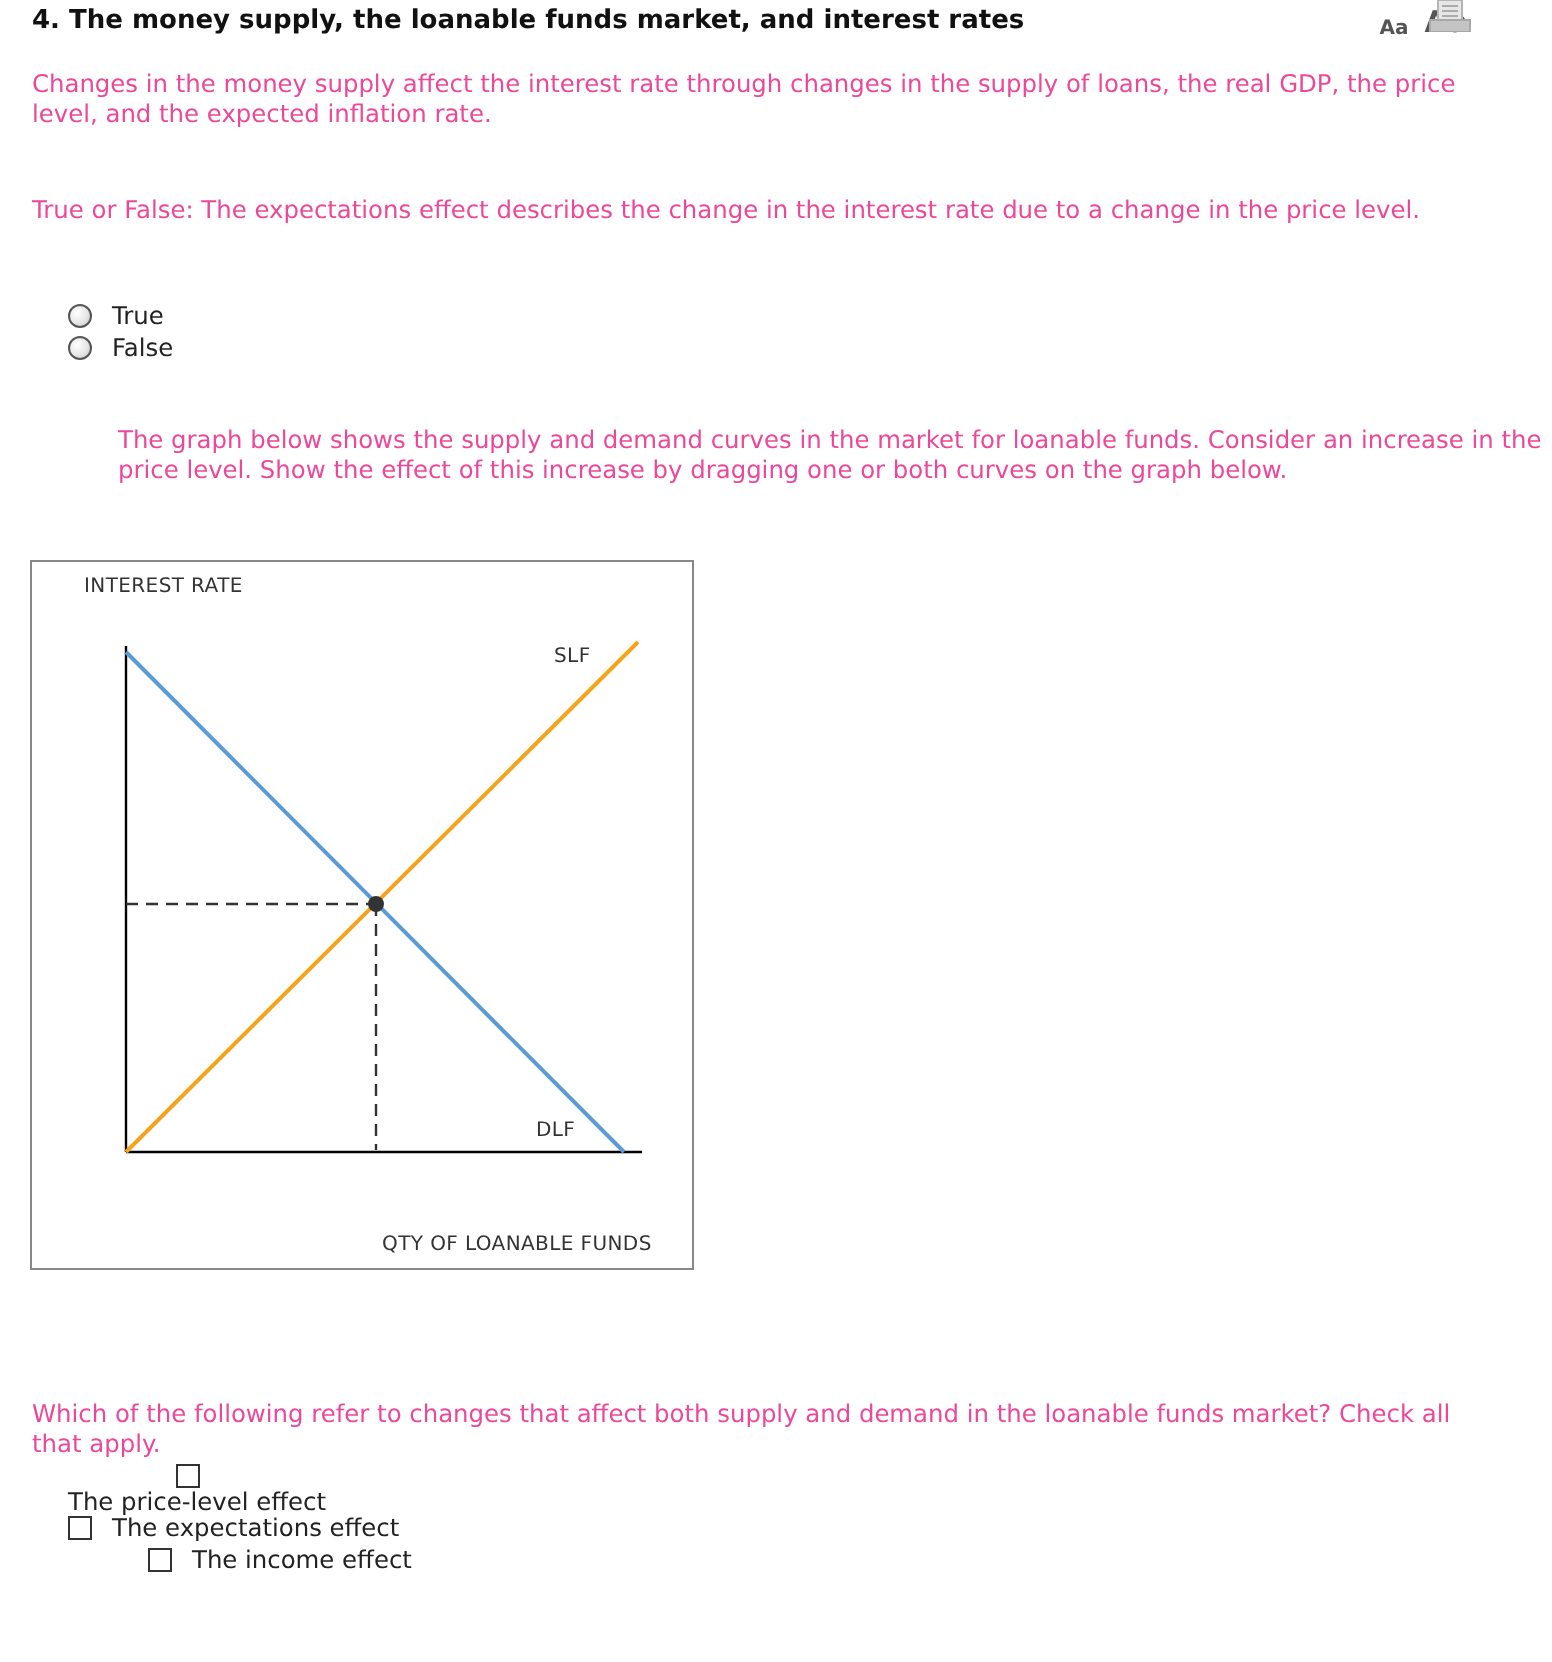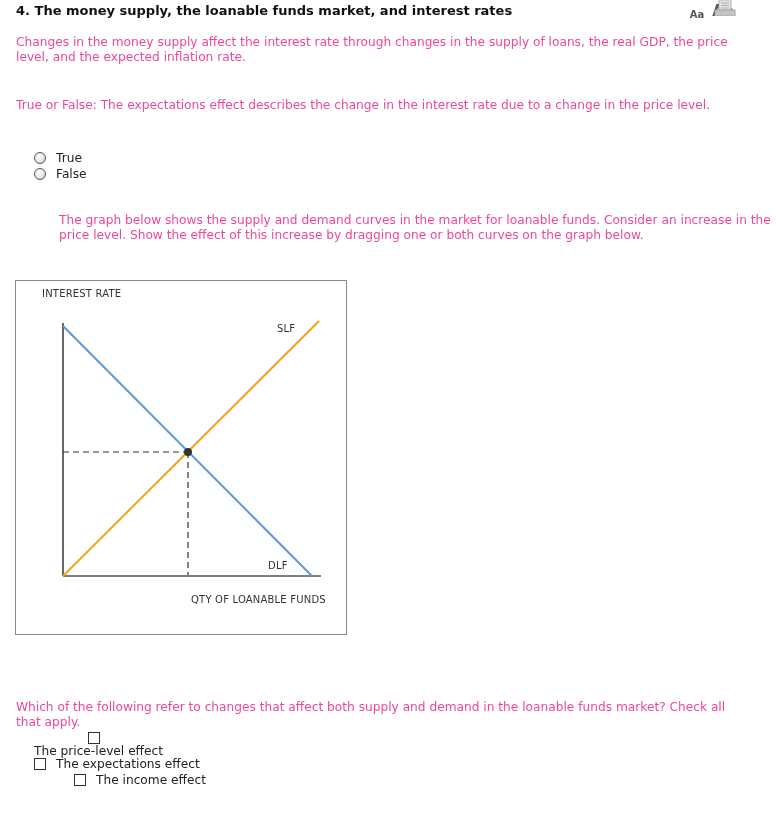--- a/index.html
+++ b/index.html
@@ -63,21 +63,21 @@
 
     <line x1="47" y1="45" x2="296" y2="295" stroke="#5b9bd5" stroke-width="2" style="cursor:move"></line>
 
     <line x1="47" y1="295" x2="303" y2="40" stroke="#f5a31a" stroke-width="2" style="cursor:move"></line>
 
     <circle cx="172" cy="171" r="4" fill="#333"></circle>
   </svg>
   <div class="abs glabel" style="left:26px;top:7px;">INTEREST RATE</div>
   <div class="abs glabel" style="left:261px;top:42px;">SLF</div>
   <div class="abs glabel" style="left:252px;top:279px;">DLF</div>
-  <div class="abs glabel" style="left:175px;top:313px;">QTY OF LOANABLE FUNDS</div>
+  <div class="abs glabel" style="left:175px;top:336px;">QTY OF LOANABLE FUNDS</div>
 </div>
 
 <div class="abs para" style="top:700px;">Which of the following refer to changes that affect both supply and demand in the loanable funds market? Check all that apply.</div>
 <div class="abs opt" style="top:732px;flex-direction:column;">
   <span class="check"></span>
   <span>The price-level effect</span>
 </div>
 <div class="abs opt" style="top:773px;padding-left:40px;">
   <span class="check"></span>
   <span>The income effect</span>

